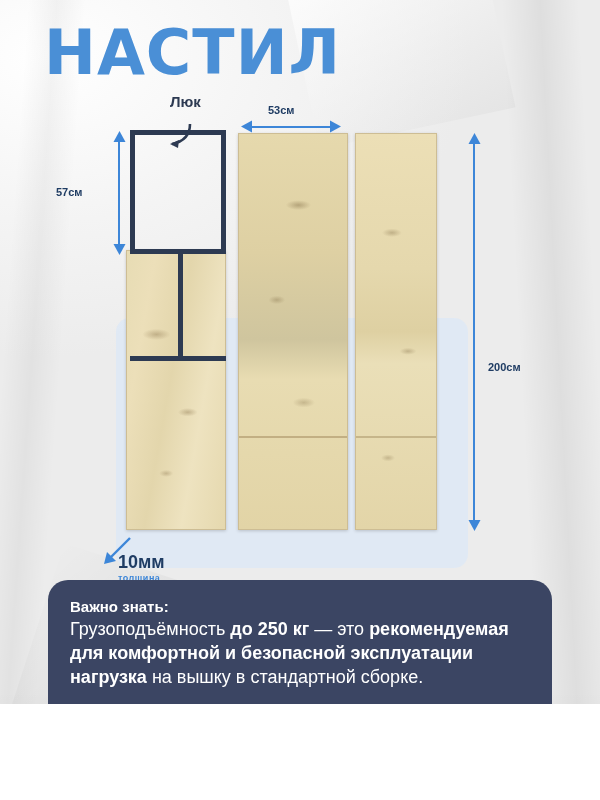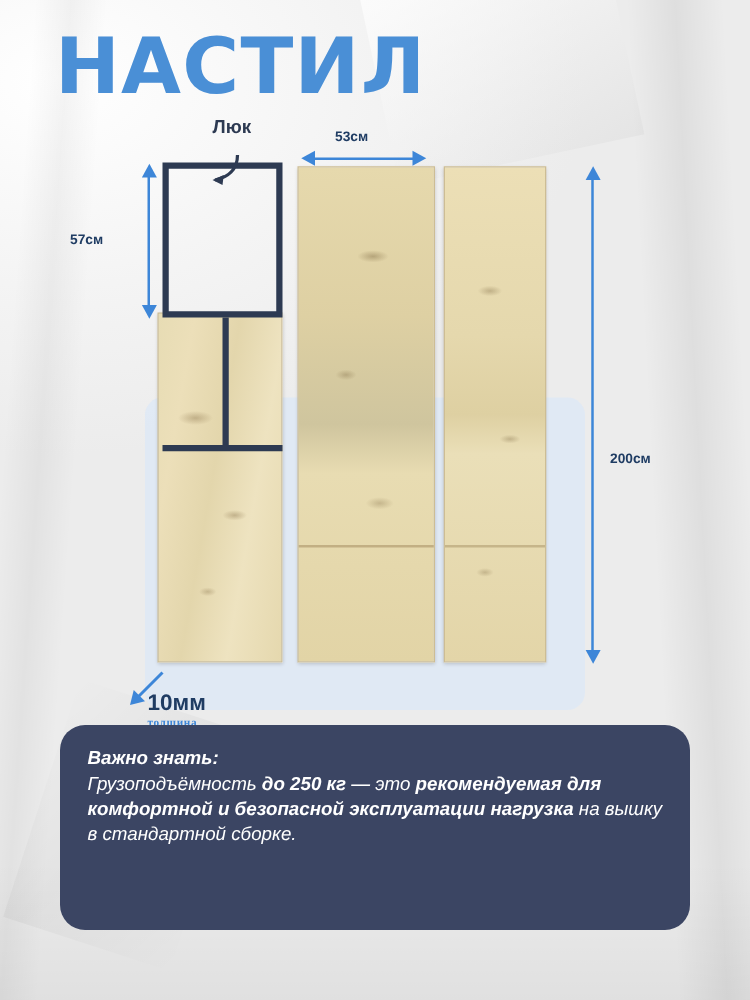--- a/index.html
+++ b/index.html
@@ -9,21 +9,21 @@
   body {
     width: 600px;
     height: 800px;
     overflow: hidden;
     font-family: "Liberation Sans", sans-serif;
     background: #ffffff;
   }
   .page {
     position: relative;
     width: 600px;
-    height: 800px;
+    height: 704px;
     background:
       radial-gradient(ellipse 420px 300px at 8% 8%, #ffffff 0%, #f4f4f4 55%, #ececec 100%),
       linear-gradient(135deg, #f7f7f7 0%, #efefef 40%, #f6f6f6 70%, #e9e9e9 100%);
     overflow: hidden;
   }
   
   .crease {
     position: absolute;
     background: linear-gradient(90deg, rgba(0,0,0,0.00), rgba(0,0,0,0.045), rgba(0,0,0,0.00));
     pointer-events: none;
@@ -139,37 +139,36 @@
     font-weight: 700;
     font-size: 11px;
   }
 
   .thickness-label {
     position: absolute;
     left: 118px; top: 552px;
     color: #1f3c63;
   }
   .thickness-label .big { font-size: 18px; font-weight: 800; }
-  .thickness-label .small { display: block; font-size: 9px; font-weight: 700; color: #3d86d8; letter-spacing: 0.5px; font-family: Liberation Serif, serif; }
+  .thickness-label .small { display: block; font-size: 9px; font-weight: 700; color: #3d86d8; letter-spacing: 0.5px; }
 
   .note {
     position: absolute;
     left: 48px;
     top: 580px;
     width: 504px;
     height: 164px;
     background: #3b4563;
     border-radius: 20px;
     box-sizing: border-box;
     padding: 18px 22px;
     color: #ffffff;
-    font-style: italic;
   }
   .note .hdr { font-weight: 800; font-size: 15px; margin-bottom: 3px; }
-  .note p { margin: 0; font-size: 15px; line-height: 1.32; font-weight: 400; }
+  .note p { margin: 0; font-size: 18px; line-height: 1.32; font-weight: 400; }
   .note p.second { margin-top: 16px; }
   .note b { font-weight: 800; }
 </style>
 </head>
 <body>
 
 <div class="page">
 
   <div class="crease c1"></div>
   <div class="crease c2"></div>

